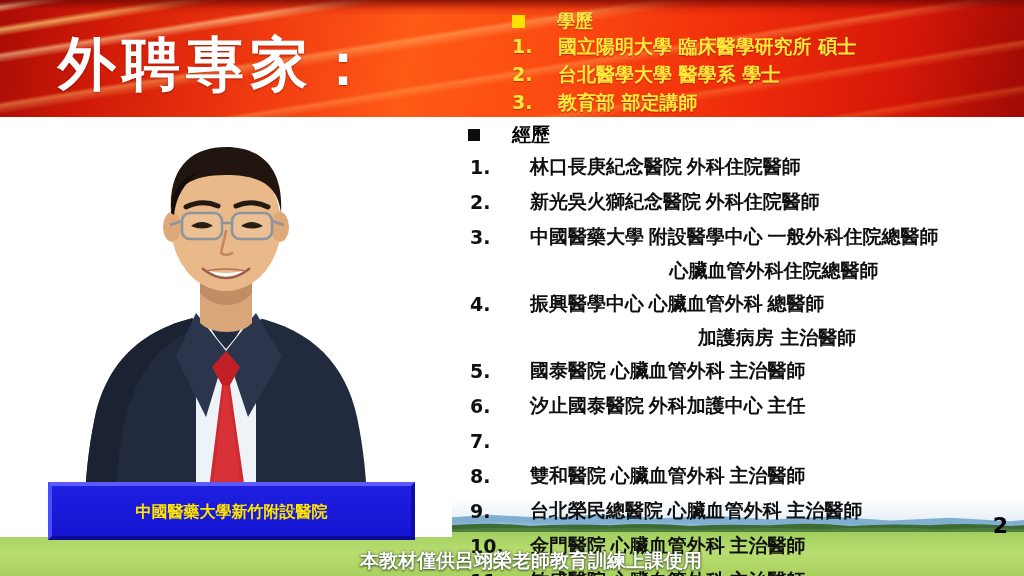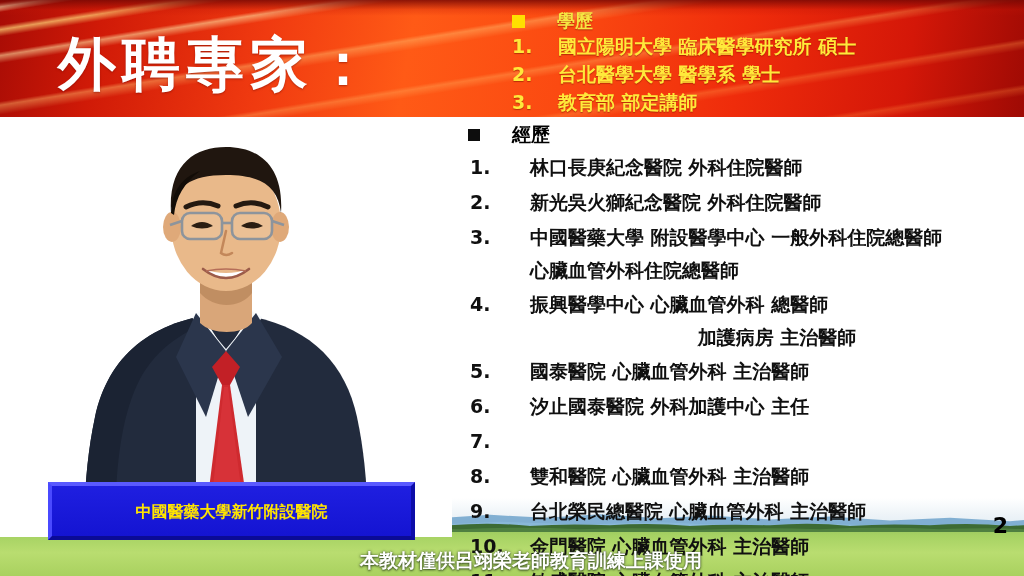--- a/index.html
+++ b/index.html
@@ -130,22 +130,22 @@
     display:flex; align-items:flex-start;
     margin-bottom:1px;
     font-size:19px; font-weight:700; color:#101010;
     white-space:nowrap;
   }
   .exp-item .num {
     width:62px; flex:none; text-align:left; padding-left:2px;
     line-height:34px;
   }
   .exp-item .body { flex:1; }
-  .exp-item .l1 { line-height:34px; }
-  .exp-item .l2 { line-height:32px; text-align:left; padding-right:6px; }
+  .exp-item .l1 { line-height:34px;font-family:Liberation Serif, serif; }
+  .exp-item .l2 { line-height:32px; text-align:center; padding-right:6px; }
   .exp-item.i4 .l2 { text-align:center; padding-right:0; }
 
   
   .photo {
     position:absolute; left:0px; top:117px; width:452px; height:420px;
     background:#ffffff;
     overflow:hidden;
   }
   .portrait { position:absolute; left:0; top:0; width:452px; height:420px; }
 

